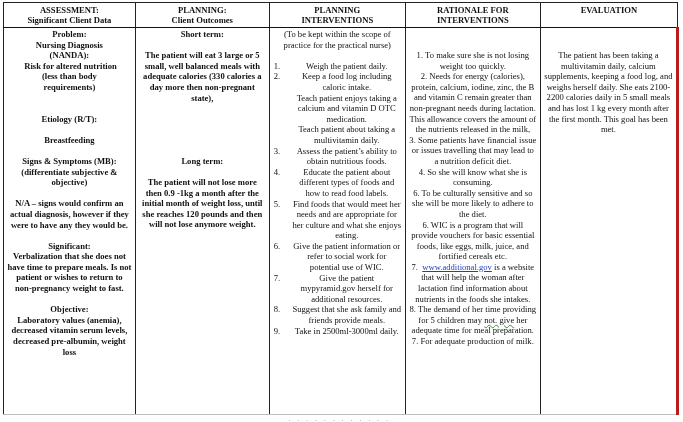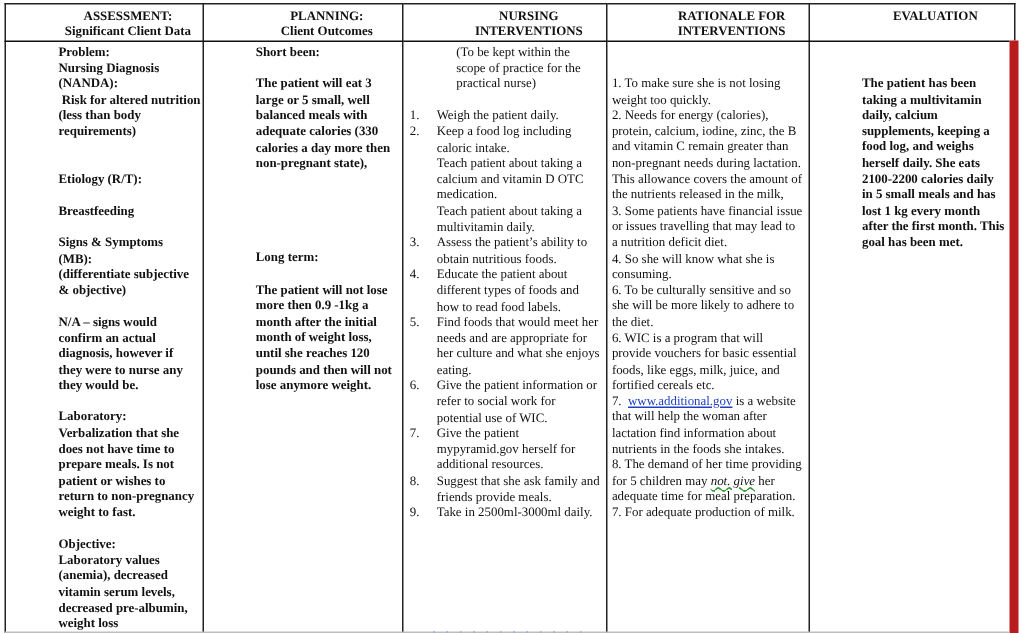--- a/index.html
+++ b/index.html
@@ -37,34 +37,34 @@
       height: 22px;
       vertical-align: middle;
       line-height: 10px;
       border-bottom: 1.5px solid #111111;
     }
     .care-plan td {
       border-left: 1.5px solid #222222;
       border-right: 1.5px solid #222222;
     }
     .care-plan tr.body-row td:last-child {
-      border-right: 6px solid #b91c1c;
-      font-weight: bold;
+      border-right: 3px solid #b91c1c;
     }
     .care-plan tr.body-row td {
       border-bottom: 1px solid #bdbdbd;
+      text-align: center;
     }
     .col1 { width: 124px; }
     .col2 { width: 126px; }
     .col3 { width: 128px; }
     .col4 { width: 127px; }
     .col5 { width: 129px; }
 
     .bold { font-weight: bold; }
-    .block { display: block; margin-left: 32px; }
+    .block { display: block; }
     .gap { display: block; height: 10.6px; }
     .gap-lg { display: block; height: 21px; }
 
     ol.interventions {
       margin: 0;
       padding: 0;
       list-style: none;
     }
     ol.interventions li {
       position: relative;
@@ -77,21 +77,20 @@
     }
 
     .rationale-item { display: block; }
     .link {
       color: #1f3fbf;
       text-decoration: underline;
     }
     .squiggle {
       text-decoration: underline wavy #2e9b2e;
       text-decoration-thickness: 1px;
-      font-style: italic;
     }
 
     .footer-link {
       position: absolute;
       left: 288px;
       top: 416px;
       font-size: 8px;
       color: #5a8fd8;
       letter-spacing: 2px;
       white-space: nowrap;
@@ -115,21 +114,21 @@
     <tr>
       <th>
         <span class="block">ASSESSMENT:</span>
         <span class="block">Significant Client Data</span>
       </th>
       <th>
         <span class="block">PLANNING:</span>
         <span class="block">Client Outcomes</span>
       </th>
       <th>
-        <span class="block">NURSING</span>
+        <span class="block">PLANNING</span>
         <span class="block">INTERVENTIONS</span>
       </th>
       <th>
         <span class="block">RATIONALE FOR</span>
         <span class="block">INTERVENTIONS</span>
       </th>
       <th style="vertical-align: top; padding-top: 2px;">
         <span class="block">EVALUATION</span>
       </th>
     </tr>
@@ -145,48 +144,48 @@
         <span class="block">(less than body</span>
         <span class="block">requirements)</span>
         <span class="gap-lg"></span>
         <span class="block">Etiology (R/T):</span>
         <span class="gap"></span>
         <span class="block">Breastfeeding</span>
         <span class="gap"></span>
         <span class="block">Signs &amp; Symptoms (MB):</span>
         <span class="block">(differentiate subjective &amp; objective)</span>
         <span class="gap"></span>
-        <span class="block">N/A – signs would confirm an actual diagnosis, however if they were to nurse any they would be.</span>
-        <span class="gap"></span>
-        <span class="block">Laboratory:</span>
+        <span class="block">N/A – signs would confirm an actual diagnosis, however if they were to have any they would be.</span>
+        <span class="gap"></span>
+        <span class="block">Significant:</span>
         <span class="block">Verbalization that she does not have time to prepare meals.  Is not patient or wishes to return to non-pregnancy weight to fast.</span>
         <span class="gap"></span>
         <span class="block">Objective:</span>
         <span class="block">Laboratory values (anemia), decreased vitamin serum levels, decreased pre-albumin, weight loss</span>
       </td>
 
       <td class="bold pad-top">
-        <span class="block">Short been:</span>
+        <span class="block">Short term:</span>
         <span class="gap"></span>
         <span class="block">The patient will eat 3 large or 5 small, well balanced meals with adequate calories (330 calories a day more then non-pregnant state),</span>
         <span class="gap-lg"></span>
         <span class="gap-lg"></span>
         <span class="gap"></span>
         <span class="block">Long term:</span>
         <span class="gap"></span>
         <span class="block">The patient will not lose more then 0.9 -1kg a month after the initial month of weight loss, until she reaches 120 pounds and then will not lose anymore weight.</span>
       </td>
 
       <td class="pad-top">
         <span class="block">(To be kept within the scope of practice for the practical nurse)</span>
         <span class="gap"></span>
         <ol class="interventions">
           <li><span class="num">1.</span><span>Weigh the patient daily.</span></li>
           <li><span class="num">2.</span><span>Keep a food log including caloric intake.</span></li>
-          <li><span class="num"></span><span>Teach patient about taking a calcium and vitamin D OTC medication.</span></li>
+          <li><span class="num"></span><span>Teach patient enjoys taking a calcium and vitamin D OTC medication.</span></li>
           <li><span class="num"></span><span>Teach patient about taking a multivitamin daily.</span></li>
           <li><span class="num">3.</span><span>Assess the patient’s ability to obtain nutritious foods.</span></li>
           <li><span class="num">4.</span><span>Educate the patient about different types of foods and how to read food labels.</span></li>
           <li><span class="num">5.</span><span>Find foods that would meet her needs and are appropriate for her culture and what she enjoys eating.</span></li>
           <li><span class="num">6.</span><span>Give the patient information or refer to social work for potential use of WIC.</span></li>
           <li><span class="num">7.</span><span>Give the patient mypyramid.gov herself for additional resources.</span></li>
           <li><span class="num">8.</span><span>Suggest that she ask family and friends provide meals.</span></li>
           <li><span class="num">9.</span><span>Take in 2500ml-3000ml daily.</span></li>
         </ol>
       </td>

